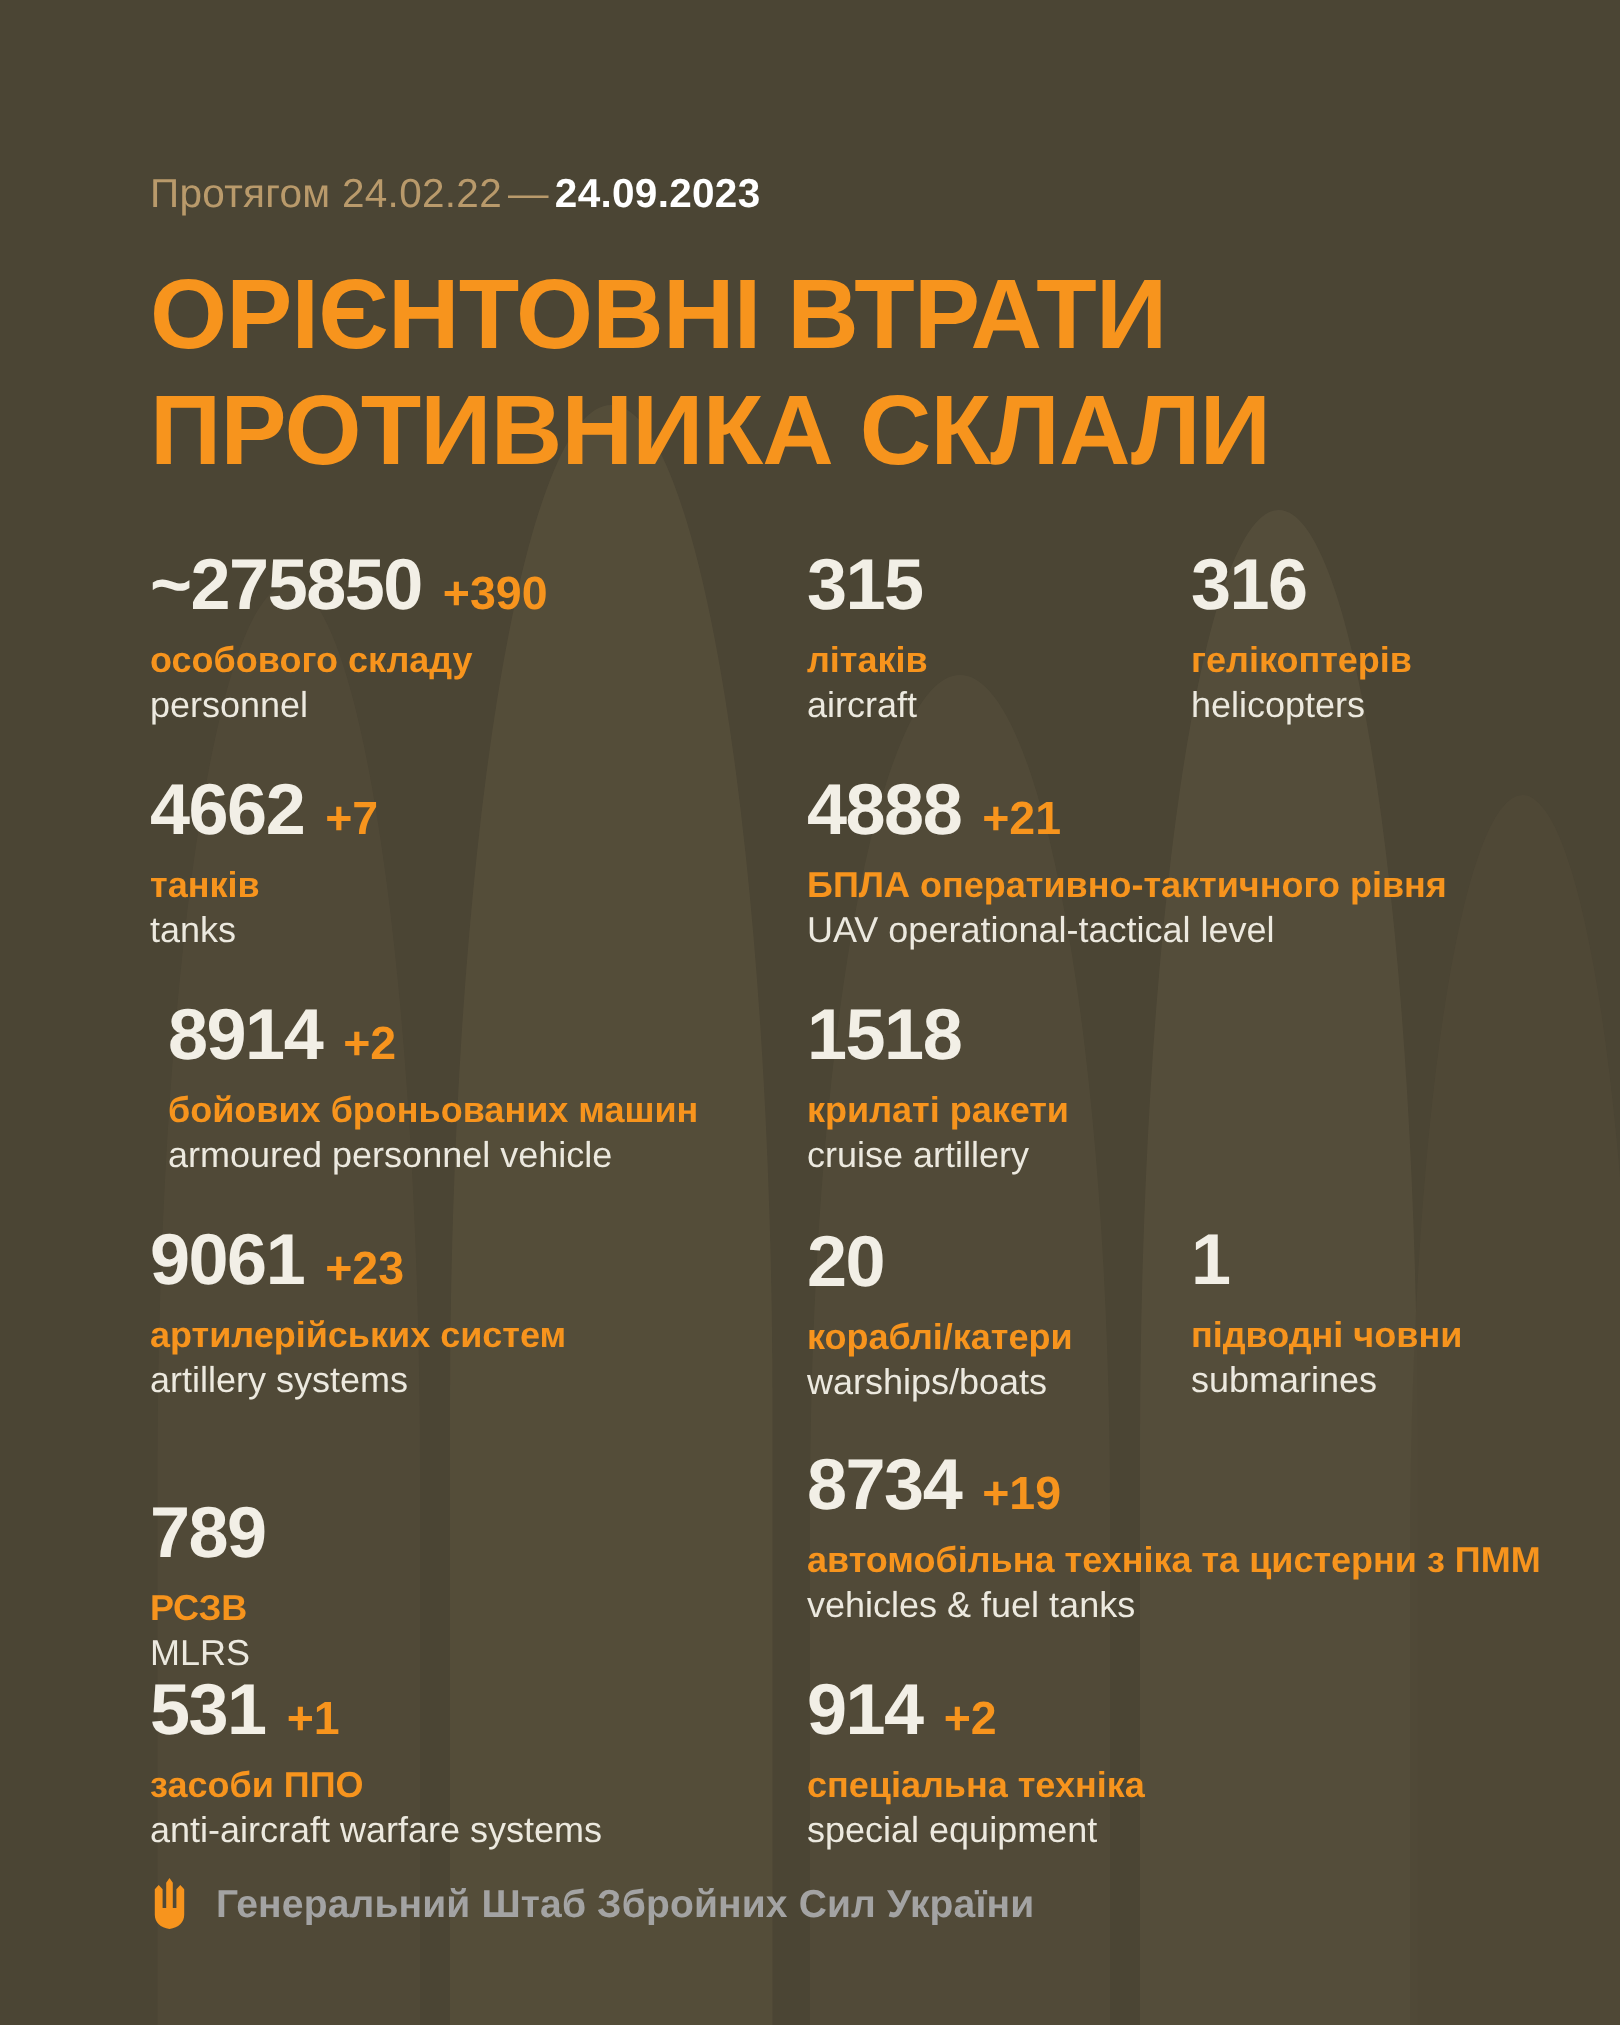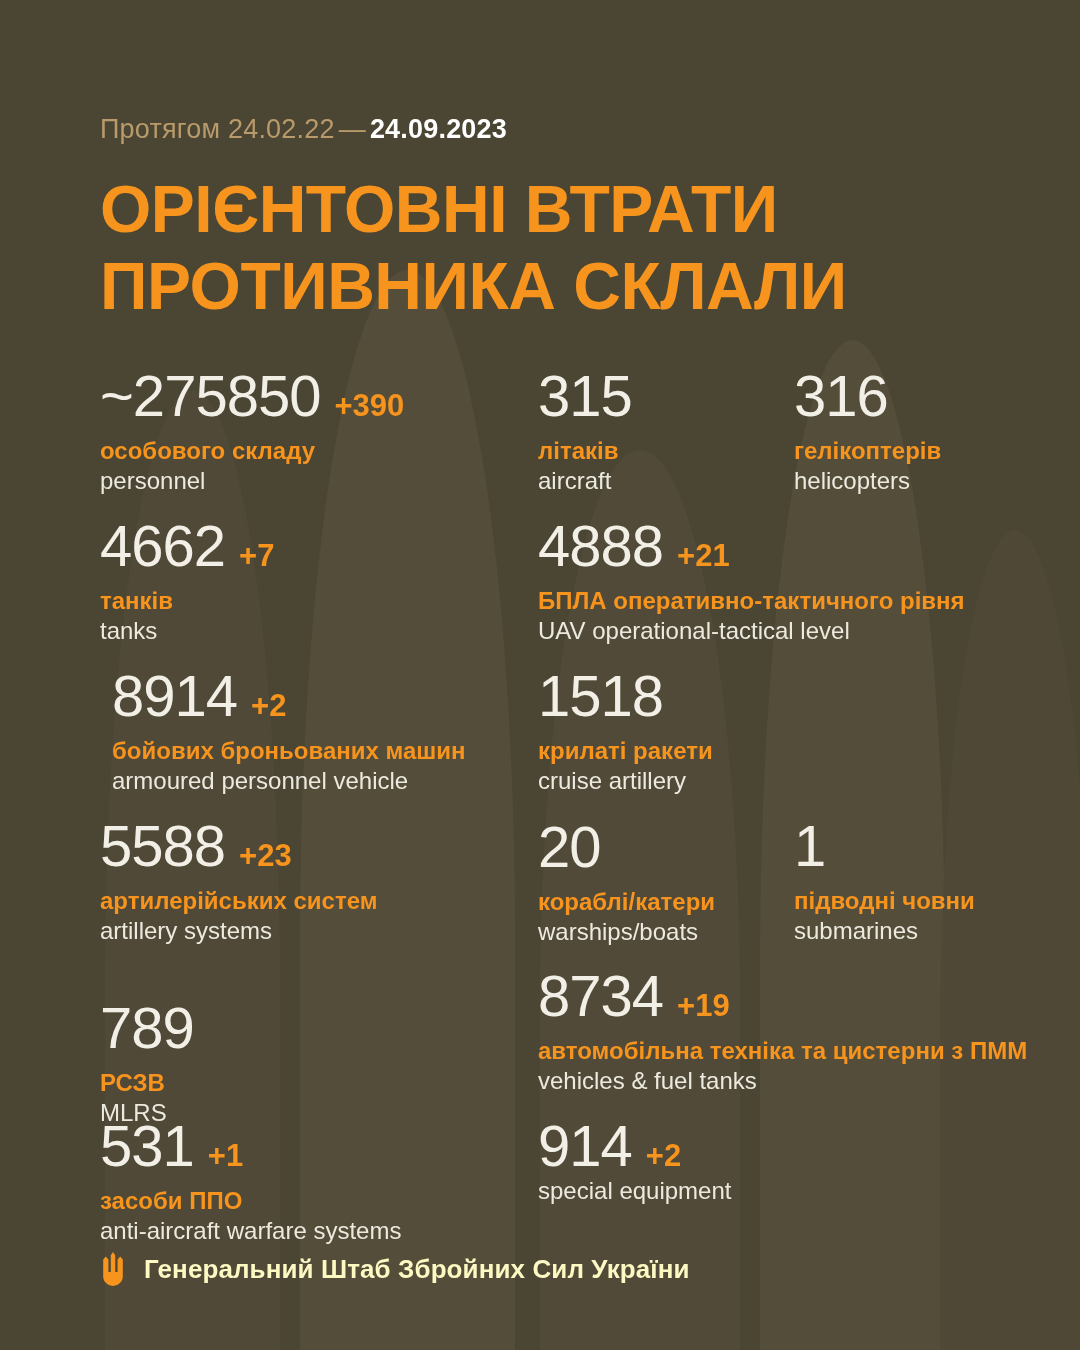--- a/index.html
+++ b/index.html
@@ -61,22 +61,22 @@
     position: relative;
     margin: 42px 0 0 0;
     padding: 0 70px 0 100px;
   }
   .row { position: relative; display: flex; }
   .cell { position: relative; }
 
   .num-line { display: flex; align-items: baseline; white-space: nowrap; }
   .num {
     color: #f2efe6;
-    font-size: 58px;
-    font-weight: normal;
+    font-size: 48px;
+    font-weight: bold;
     line-height: 1.0;
     letter-spacing: -1px;
   }
   .delta {
     color: #f7941d;
     font-size: 31px;
     font-weight: bold;
     margin-left: 14px;
     line-height: 1;
   }
@@ -104,21 +104,21 @@
     display: flex;
     align-items: center;
     z-index: 3;
   }
   .trident {
     width: 26px; height: 34px;
     margin-right: 18px;
     display: block;
   }
   .footer-text {
-    color: #fef9c3;
+    color: #a3a3a3;
     font-size: 26px;
     font-weight: bold;
     letter-spacing: 0.1px;
   }
 </style>
 </head>
 <body>
 
 <div class="poster">
 
@@ -204,21 +204,21 @@
             <span class="delta"></span>
           </div>
           <div class="lbl-ua">крилаті ракети</div>
           <div class="lbl-en">cruise artillery</div>
         </div>
       </div>
 
       <div class="row" style="height:150px;">
         <div class="cell" style="position:absolute; left:0; top:0;">
           <div class="num-line">
-            <span class="num">5588</span>
+            <span class="num">9061</span>
             <span class="delta">+23</span>
           </div>
           <div class="lbl-ua">артилерійських систем</div>
           <div class="lbl-en">artillery systems</div>
         </div>
         <div class="cell" style="position:absolute; left:438px; top:1px;">
           <div class="num-line">
             <span class="num">20</span>
             <span class="delta"></span>
           </div>
@@ -261,20 +261,21 @@
             <span class="delta">+1</span>
           </div>
           <div class="lbl-ua">засоби ППО</div>
           <div class="lbl-en">anti-aircraft warfare systems</div>
         </div>
         <div class="cell" style="position:absolute; left:438px; top:0;">
           <div class="num-line">
             <span class="num">914</span>
             <span class="delta">+2</span>
           </div>
+          <div class="lbl-ua">спеціальна техніка</div>
           <div class="lbl-en">special equipment</div>
         </div>
       </div>
 
     </div>
   </div>
 
   <div class="footer">
     <svg class="trident" viewBox="0 0 26 34">
       <path d="M13 0 L15.2 3.2 L15.2 20 L17.6 20 L17.6 7.5 L20.2 4.6 L22.8 7.5 L22.8 24.5

